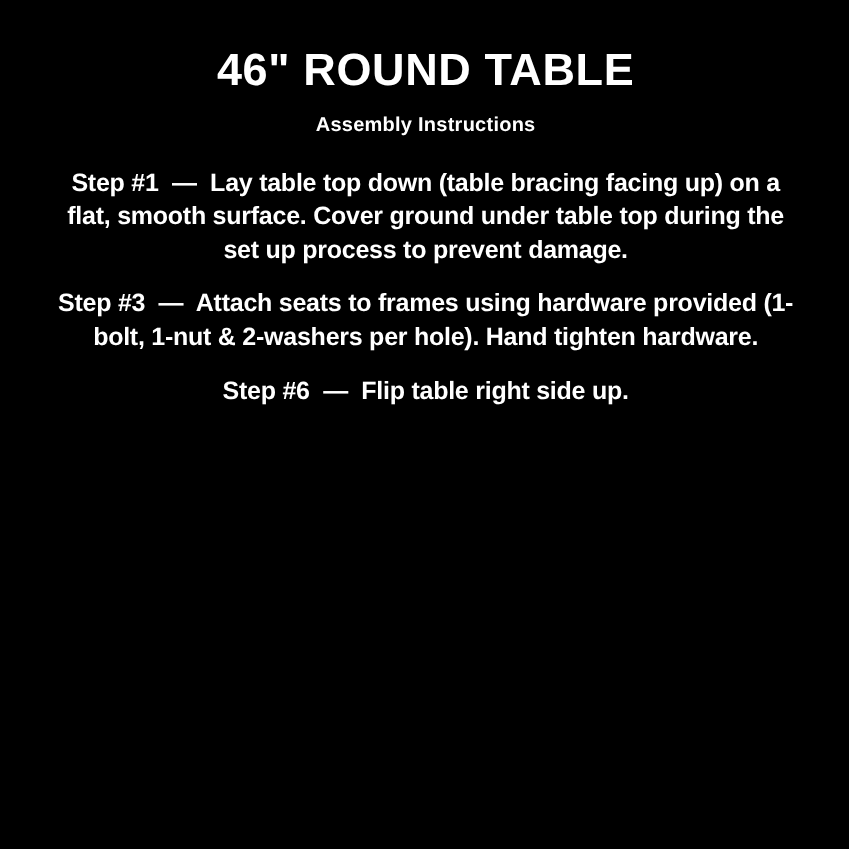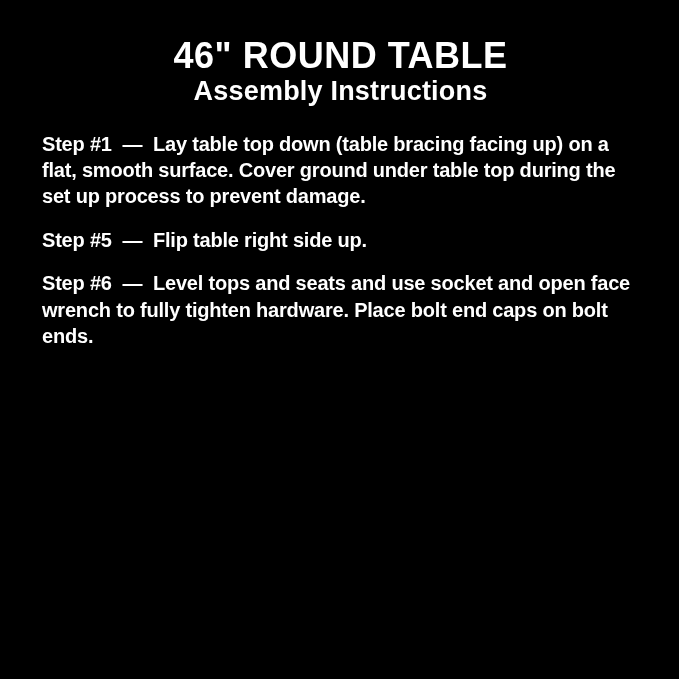--- a/index.html
+++ b/index.html
@@ -23,45 +23,45 @@
   }
   .title {
     margin: 6px 0 0 0;
     text-align: center;
     font-size: 36px;
     font-weight: 800;
     letter-spacing: 0.5px;
     line-height: 1.1;
   }
   .subtitle {
-    margin: 0 0 0 0;
+    margin: 16px 0 0 0;
     text-align: center;
-    font-size: 27px;
+    font-size: 16px;
     font-weight: 800;
     letter-spacing: 0.2px;
     line-height: 1.15;
   }
   .steps {
     margin-top: 24px;
   }
   .step {
     margin: 0 0 17px 0;
     font-size: 20px;
     font-weight: 800;
     line-height: 1.32;
     letter-spacing: -0.2px;
     white-space: pre-wrap;
-    text-align: left;
+    text-align: center;
   }
 </style>
 </head>
 <body>
 
 <div class="card">
   <h1 class="title">46" ROUND TABLE</h1>
   <h2 class="subtitle">Assembly Instructions</h2>
 
   <div class="steps">
     <p class="step">Step #1  —  Lay table top down (table bracing facing up) on a flat, smooth surface. Cover ground under table top during the set up process to prevent damage.</p>
-    <p class="step">Step #5  —  Flip table right side up.</p>
-    <p class="step">Step #6  —  Level tops and seats and use socket and open face wrench to fully tighten hardware. Place bolt end caps on bolt ends.</p>
+    <p class="step">Step #3  —  Attach seats to frames using hardware provided (1-bolt, 1-nut &amp; 2-washers per hole). Hand tighten hardware.</p>
+    <p class="step">Step #6  —  Flip table right side up.</p>
   </div>
 </div>
 
 </body></html>

